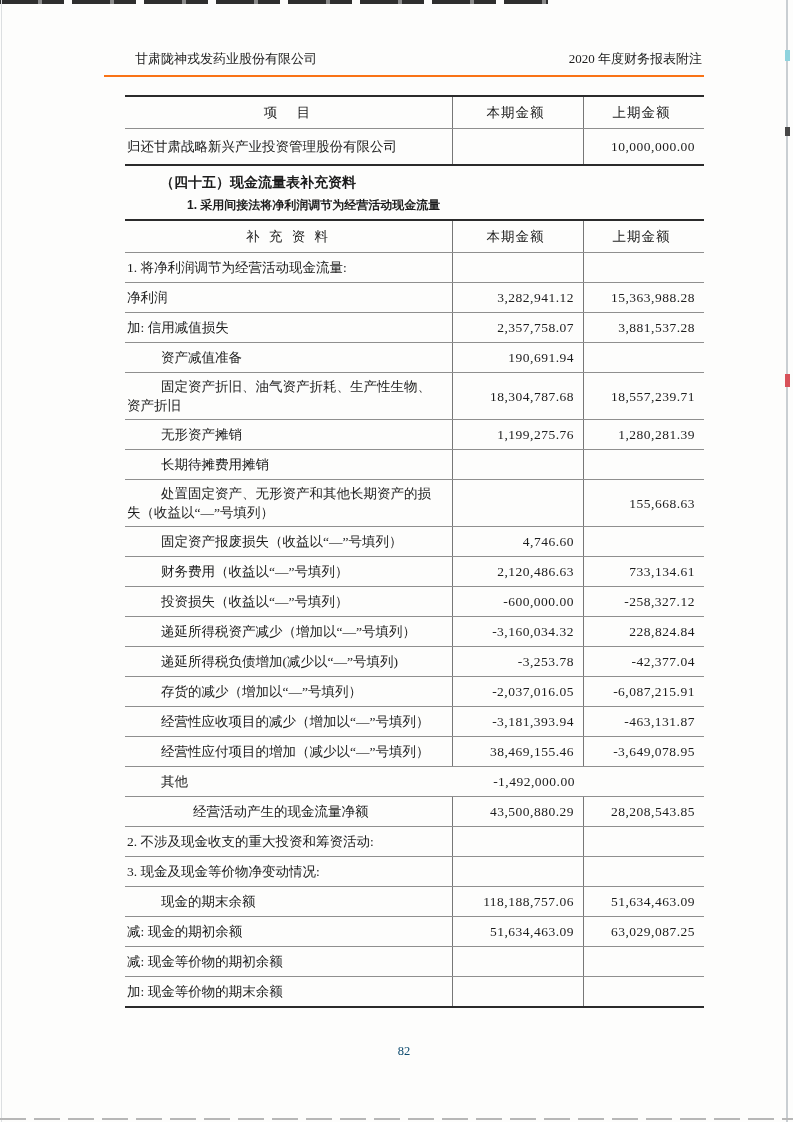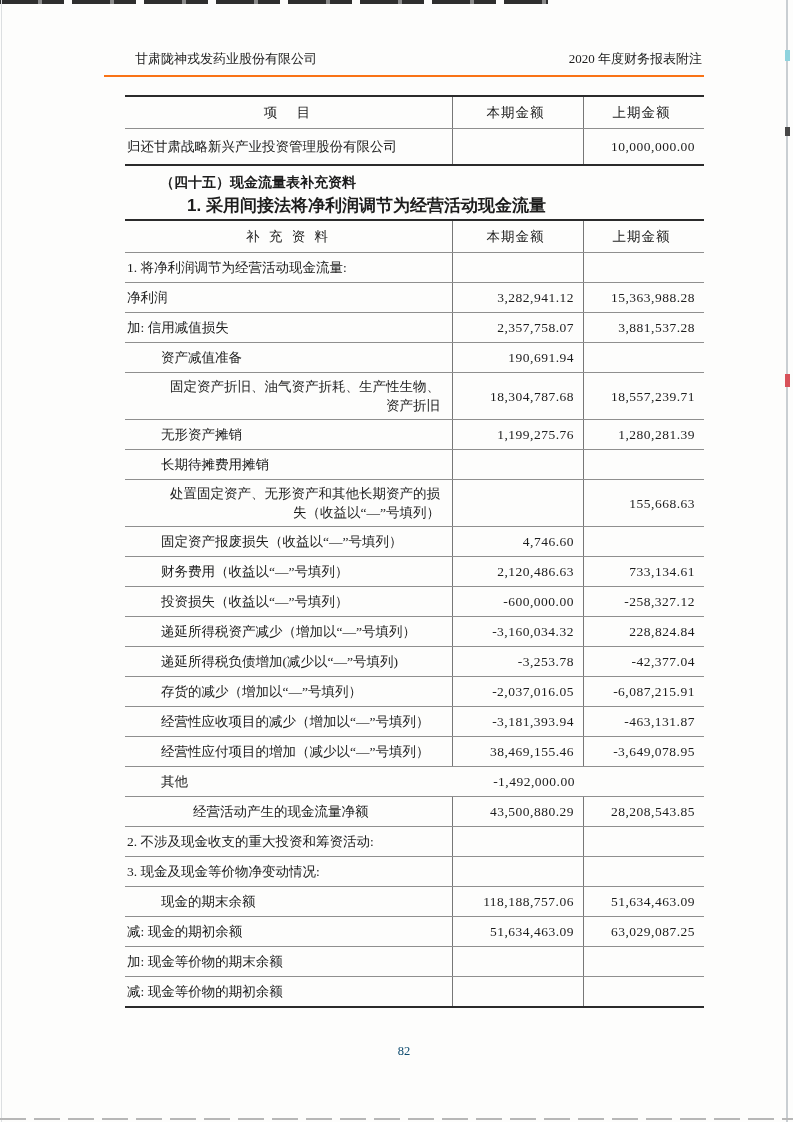--- a/index.html
+++ b/index.html
@@ -19,38 +19,38 @@
   .speck-red  { top:374px; height:13px; background:#d8525a; }
   .bottom-dash { position:absolute; bottom:2px; left:0; width:100%; height:2px;
     background:repeating-linear-gradient(90deg,#b7b7b7 0 26px,rgba(0,0,0,0) 26px 34px); }
   
   .content { position:absolute; left:104px; top:50px; width:600px; }
   .doc-header { display:flex; justify-content:space-between; align-items:flex-end;
     font-size:13px; padding:0 2px 7px 31px; border-bottom:2px solid #f97316; }
   .fin-table { margin-left:21px; width:579px; font-size:13.5px;
     border-top:2.5px solid #2b2b2b; border-bottom:2.5px solid #2b2b2b; }
   .t1 { margin-top:18px; }
-  .t2 { margin-top:4px;text-align:right; }
+  .t2 { margin-top:4px; }
   .trow { display:grid; grid-template-columns:327px 132px 120px; align-items:stretch;
     min-height:29px; border-top:1px solid #8f8f8f; }
   .fin-table .thead { border-top:none; min-height:31px; }
   .c1 { display:flex; align-items:center; padding:4px 12px 4px 2px; line-height:19px; }
   .c1 > span { display:block; }
   .c2 { border-left:1px solid #777; border-right:1px solid #777; }
   .c2, .c3 { display:flex; align-items:center; justify-content:flex-end;
     padding:4px 9px 4px 4px; letter-spacing:0.5px; line-height:19px; }
   .thead .c1 { justify-content:center; padding-left:12px; letter-spacing:3px; }
   .thead .c2, .thead .c3 { justify-content:center; letter-spacing:1px; }
   .t1 .trow:not(.thead) { min-height:35px; }
   .indent-1 .c1 { padding-left:36px; }
   .indent-2 .c1 { padding-left:68px; }
   .hanging .c1 > span { text-indent:34px; }
   .sec-heading { margin:6px 0 0 56px; font-size:14px; font-weight:700;
     font-family:"Liberation Sans","DejaVu Sans",sans-serif; line-height:20px; }
-  .sec-sub { margin:4px 0 0 83px; font-size:17px; font-weight:600;
+  .sec-sub { margin:4px 0 0 83px; font-size:12px; font-weight:600;
     font-family:"Liberation Sans","DejaVu Sans",sans-serif; line-height:19px; }
   .page-num { position:absolute; top:1044px; left:104px; width:600px;
     text-align:center; font-size:12.5px; color:#0c4a6e; }
 </style>
 </head>
 <body>
 
 <div class="top-band"></div>
 <div class="left-edge"></div>
 <div class="right-edge"></div>
@@ -243,28 +243,28 @@
         </div>
         <div class="trow">
           <div class="c1">
             <span>减: 现金的期初余额</span>
           </div>
           <div class="c2">51,634,463.09</div>
           <div class="c3">63,029,087.25</div>
         </div>
         <div class="trow">
           <div class="c1">
+            <span>减: 现金等价物的期初余额</span>
+          </div>
+          <div class="c2"></div>
+          <div class="c3"></div>
+        </div>
+        <div class="trow">
+          <div class="c1">
             <span>加: 现金等价物的期末余额</span>
-          </div>
-          <div class="c2"></div>
-          <div class="c3"></div>
-        </div>
-        <div class="trow">
-          <div class="c1">
-            <span>减: 现金等价物的期初余额</span>
           </div>
           <div class="c2"></div>
           <div class="c3"></div>
         </div>
       </div>
   </div>
 
 </div>
 
 <div class="page-num">82</div>

